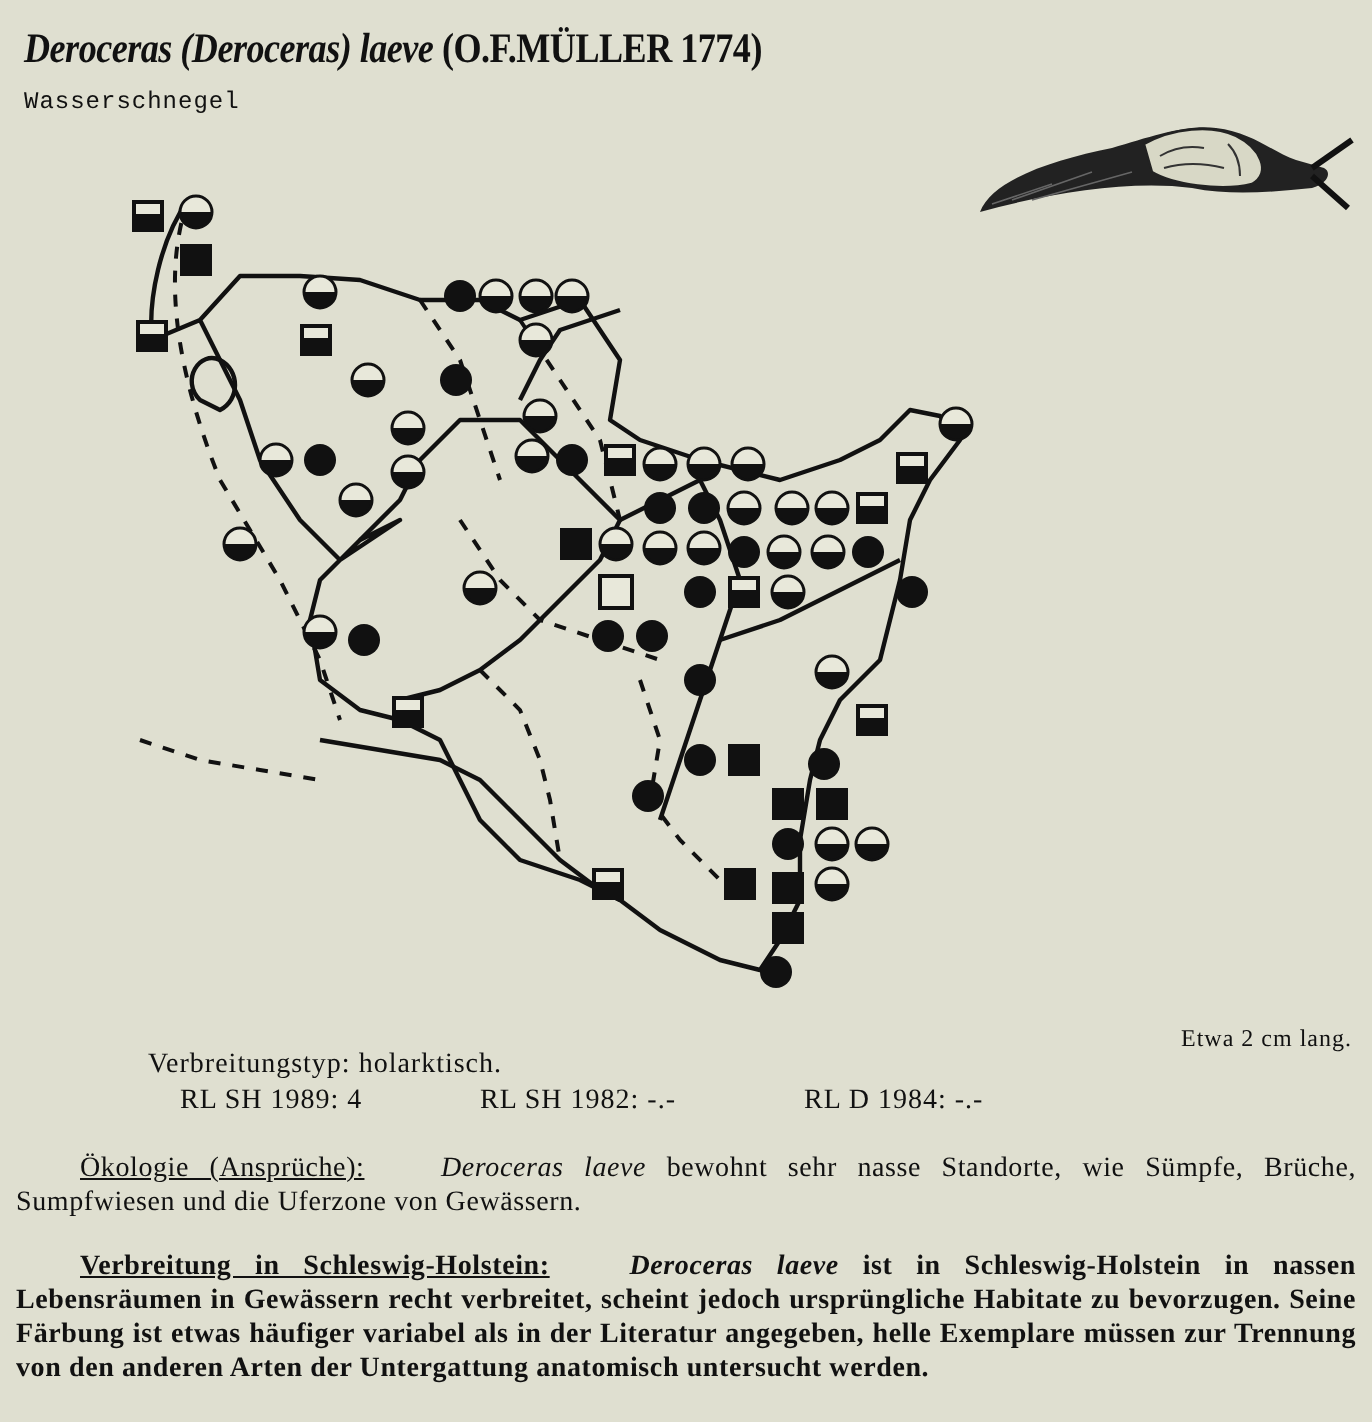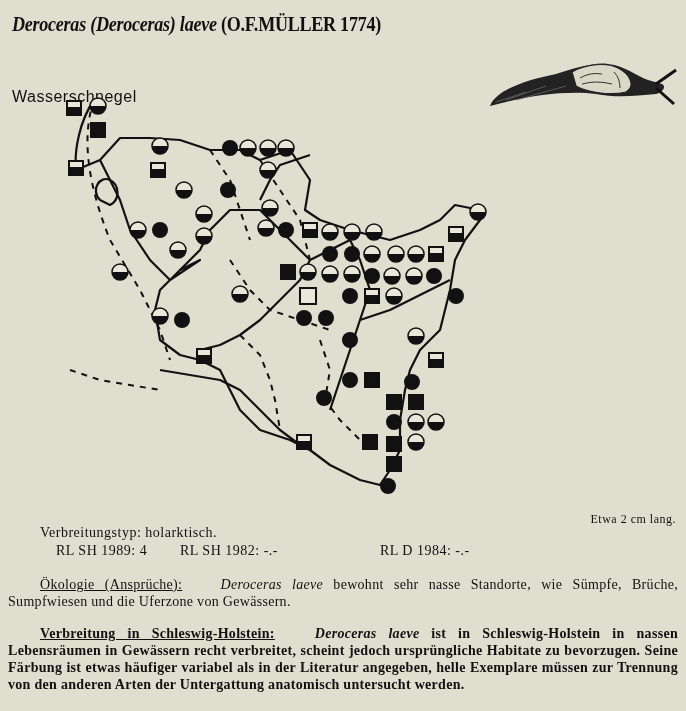--- a/index.html
+++ b/index.html
@@ -12,31 +12,31 @@
   }
   .title {
     position:absolute; left:12px; top:12px;
     font-size:21px; font-weight:bold; letter-spacing:-0.3px;
     transform:scaleX(0.86); transform-origin:left top;
     white-space:nowrap;
   }
   .title .it { font-style:italic; }
   .subtitle {
     position:absolute; left:12px; top:44px;
-    font-family:Liberation Sans, sans-serif;
-    font-size:16px; letter-spacing:0.5px;margin-top:44px;
+    font-family:Liberation Mono, monospace;
+    font-size:12px; letter-spacing:0.5px;
   }
   .slug { position:absolute; left:486px; top:52px; width:196px; height:60px; }
   .map { position:absolute; left:60px; top:90px; width:440px; height:410px; }
   .size-note {
     position:absolute; right:10px; top:512px; font-size:12px; letter-spacing:0.5px;
   }
   .meta { position:absolute; left:40px; top:524px; font-size:14px; letter-spacing:0.5px; line-height:18px; }
   .meta-row { position:relative; height:18px; white-space:nowrap; }
-  .meta-row span { position:absolute; top:0; }
+  .meta-row span { position:absolute; top:0;margin-left:34px; }
   .para {
     position:absolute; left:8px; width:670px;
     font-size:14px; line-height:17px; text-align:justify; letter-spacing:0.3px;
   }
   .para .head { text-decoration:underline; }
   .para .it { font-style:italic;margin-left:28px; }
   .p1 { top:576px; text-indent:32px; }
   .p2 { top:625px; text-indent:32px;font-weight:bold; }
 </style>
 </head>
@@ -172,20 +172,20 @@
 </svg>
 
 <div class="size-note">Etwa 2 cm lang.</div>
 
 <div class="meta">
   <div class="meta-row">
       <span style="left:0">Verbreitungstyp: holarktisch.</span>
     </div>
   <div class="meta-row">
     <span style="left:16px">RL SH 1989: 4</span>
-    <span style="left:140px">RL SH 1982: -.-</span>
-    <span style="left:340px">RL D 1984: -.-</span>
+    <span style="left:166px">RL SH 1982: -.-</span>
+    <span style="left:328px">RL D 1984: -.-</span>
   </div>
 </div>
 
 <div class="para p1"><span class="head">Ökologie (Ansprüche):</span> <span class="it">Deroceras laeve</span><span> bewohnt sehr nasse Standorte, wie Sümpfe, Brüche, Sumpfwiesen und die Uferzone von Gewässern.</span></div>
 
 <div class="para p2"><span class="head">Verbreitung in Schleswig-Holstein:</span> <span class="it">Deroceras laeve</span><span> ist in Schleswig-Holstein in nassen Lebensräumen in Gewässern recht verbreitet, scheint jedoch ursprüngliche Habitate zu bevorzugen. Seine Färbung ist etwas häufiger variabel als in der Literatur angegeben, helle Exemplare müssen zur Trennung von den anderen Arten der Untergattung anatomisch untersucht werden.</span></div>
 
 </body></html>

